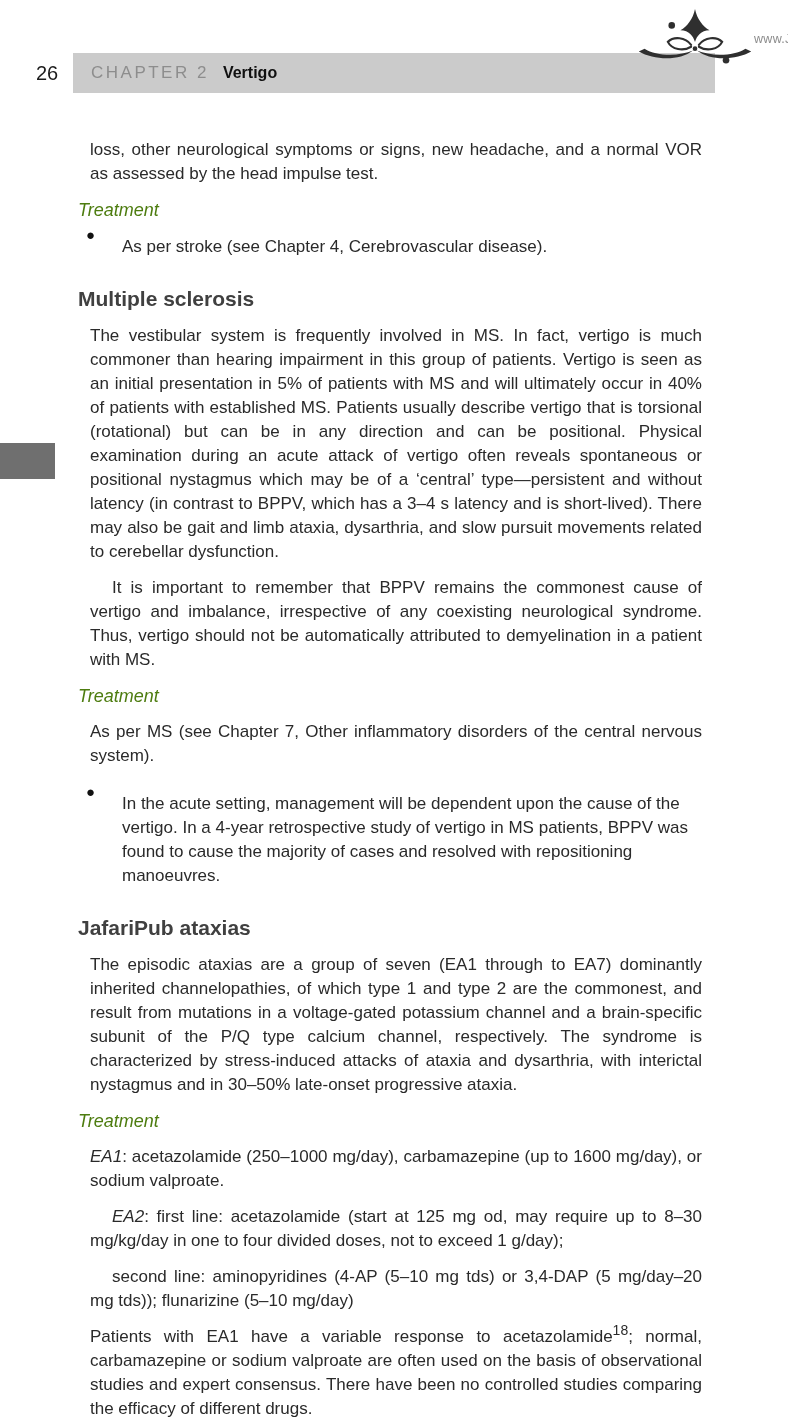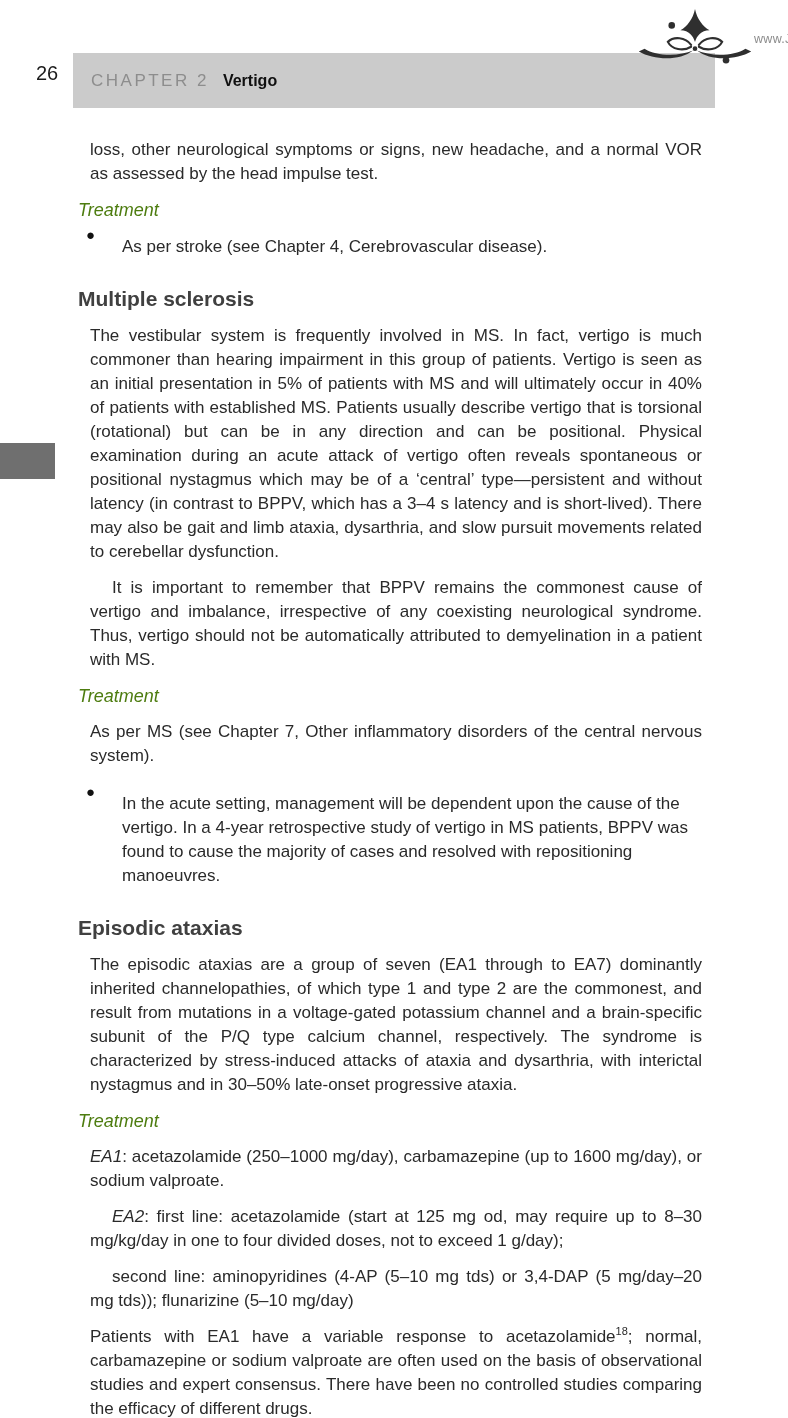--- a/index.html
+++ b/index.html
@@ -9,21 +9,21 @@
     font-family:"Liberation Sans", sans-serif;
     color:#2a2a2a;
     -webkit-font-smoothing:antialiased;
   }
   
   .page-number{
     position:absolute;left:36px;top:62px;
     font-size:20px;color:#1c1c1c;
   }
   .chapter-bar{
-    position:absolute;left:73px;top:53px;width:642px;height:55px;
+    position:absolute;left:73px;top:53px;width:642px;height:40px;
     background:#cbcbcb;
     display:flex;align-items:center;
     padding-left:18px;box-sizing:border-box;
   }
   .chapter-label{
     font-size:17px;color:#8d8d8d;letter-spacing:2.5px;
   }
   .chapter-title{
     font-size:16px;font-weight:bold;color:#101010;margin-left:14px;
   }
@@ -62,21 +62,21 @@
   }
   .bullet-item{
     display:flex;align-items:flex-start;
   }
   .bullet-dot{
     width:32px;flex:0 0 32px;box-sizing:border-box;
     padding-left:8px;font-size:15px;line-height:24px;color:#111;
   }
   .bullet-text{flex:1;}
   .lead-italic{font-style:italic;}
-  sup{font-size:11px;line-height:0;vertical-align:super;}
+  sup{font-size:14px;line-height:0;vertical-align:super;}
 </style>
 </head>
 <body>
 
 <div class="page-number">26</div>
 
 <div class="chapter-bar">
   <span class="chapter-label">CHAPTER 2</span>
   <span class="chapter-title">Vertigo</span>
 </div>
@@ -120,21 +120,21 @@
   <p>The vestibular system is frequently involved in MS. In fact, vertigo is much commoner than hearing impairment in this group of patients. Vertigo is seen as an initial presentation in 5% of patients with MS and will ultimately occur in 40% of patients with established MS. Patients usually describe vertigo that is torsional (rotational) but can be in any direction and can be positional. Physical examination during an acute attack of vertigo often reveals spontaneous or positional nystagmus which may be of a ‘central’ type—persistent and without latency (in contrast to BPPV, which has a 3–4 s latency and is short-lived). There may also be gait and limb ataxia, dysarthria, and slow pursuit movements related to cerebellar dysfunction.</p>
   <p class="indent">It is important to remember that BPPV remains the commonest cause of vertigo and imbalance, irrespective of any coexisting neurological syndrome. Thus, vertigo should not be automatically attributed to demyelination in a patient with MS.</p>
 
   <div class="sub-heading">Treatment</div>
   <p>As per MS (see Chapter 7, Other inflammatory disorders of the central nervous system).</p>
   <div class="bullet-item">
     <span class="bullet-dot">●</span>
     <p class="bullet-text ragged">In the acute setting, management will be dependent upon the cause of the vertigo. In a 4-year retrospective study of vertigo in MS patients, BPPV was found to cause the majority of cases and resolved with repositioning manoeuvres.</p>
   </div>
 
-  <div class="section-heading">Episodic ataxias</div>
+  <div class="section-heading">JafariPub ataxias</div>
   <p>The episodic ataxias are a group of seven (EA1 through to EA7) dominantly inherited channelopathies, of which type 1 and type 2 are the commonest, and result from mutations in a voltage-gated potassium channel and a brain-specific subunit of the P/Q type calcium channel, respectively. The syndrome is characterized by stress-induced attacks of ataxia and dysarthria, with interictal nystagmus and in 30–50% late-onset progressive ataxia.</p>
 
   <div class="sub-heading">Treatment</div>
   <p><span class="lead-italic">EA1</span><span>: acetazolamide (250–1000 mg/day), carbamazepine (up to 1600 mg/day), or sodium valproate.</span></p>
   <p class="indent"><span class="lead-italic">EA2</span><span>: first line: acetazolamide (start at 125 mg od, may require up to 8–30 mg/kg/day in one to four divided doses, not to exceed 1 g/day);</span></p>
   <p class="indent">second line: aminopyridines (4-AP (5–10 mg tds) or 3,4-DAP (5 mg/day–20 mg tds)); flunarizine (5–10 mg/day)</p>
 
   <p><span>Patients with EA1 have a variable response to acetazolamide</span><sup>18</sup><span>; normal, carbamazepine or sodium valproate are often used on the basis of observational studies and expert consensus. There have been no controlled studies comparing the efficacy of different drugs.</span></p>
 
 </div>

